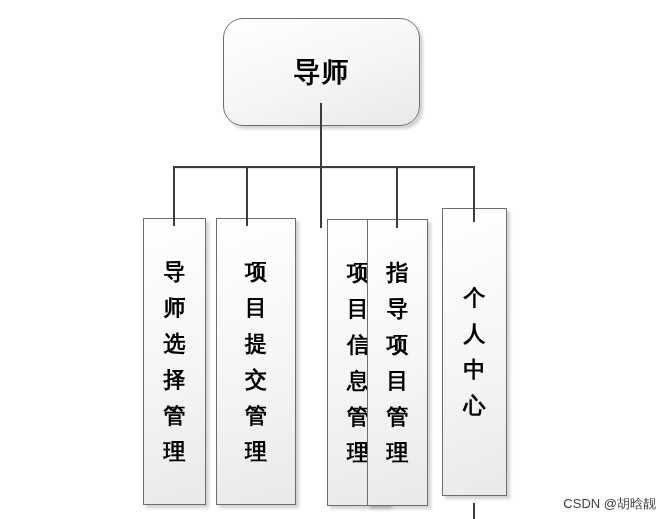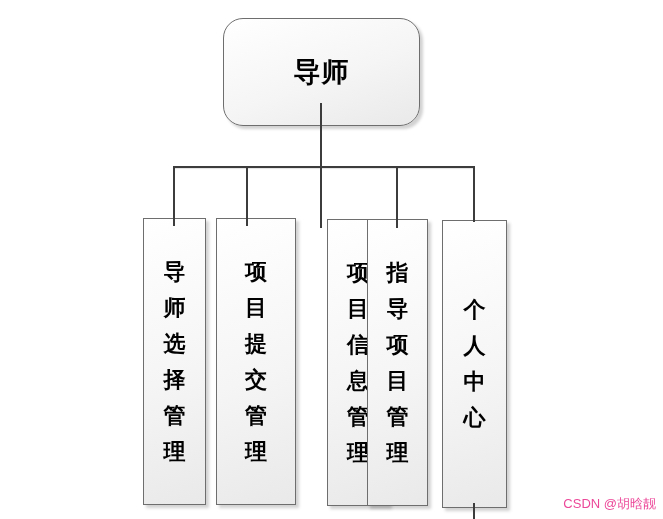--- a/index.html
+++ b/index.html
@@ -51,38 +51,38 @@
     font-size: 27px;
     font-weight: bold;
     color: #000000;
     letter-spacing: 1px;
   }
   .vnode { top: 218px; height: 287px; }
   .b1 { left: 143px; width: 63px; }
   .b2 { left: 216px; width: 80px; }
   .b3 { left: 291px; width: 62px; top: 219px; margin-left: 36px; }
   .b4 { left: 367px; width: 61px; top: 219px; }
-  .b5 { left: 442px; width: 65px; top: 220px; height: 288px; }
+  .b5 { left: 442px; width: 65px; top: 208px; height: 288px; }
   .vnode .label {
     width: 1.25em;
     font-size: 22px;
     font-weight: bold;
     line-height: 36px;
     color: #000000;
     text-align: center;
     word-break: break-all;
   }
 
   
   .watermark {
     position: absolute;
     right: 7px;
     bottom: 6px;
     font-size: 13px;
-    color: #ec4899;
+    color: #404040;
     z-index: 4;
     user-select: none;
   }
 </style>
 </head>
 <body>
 
 <div class="canvas">
 
   <div class="node root-node">

